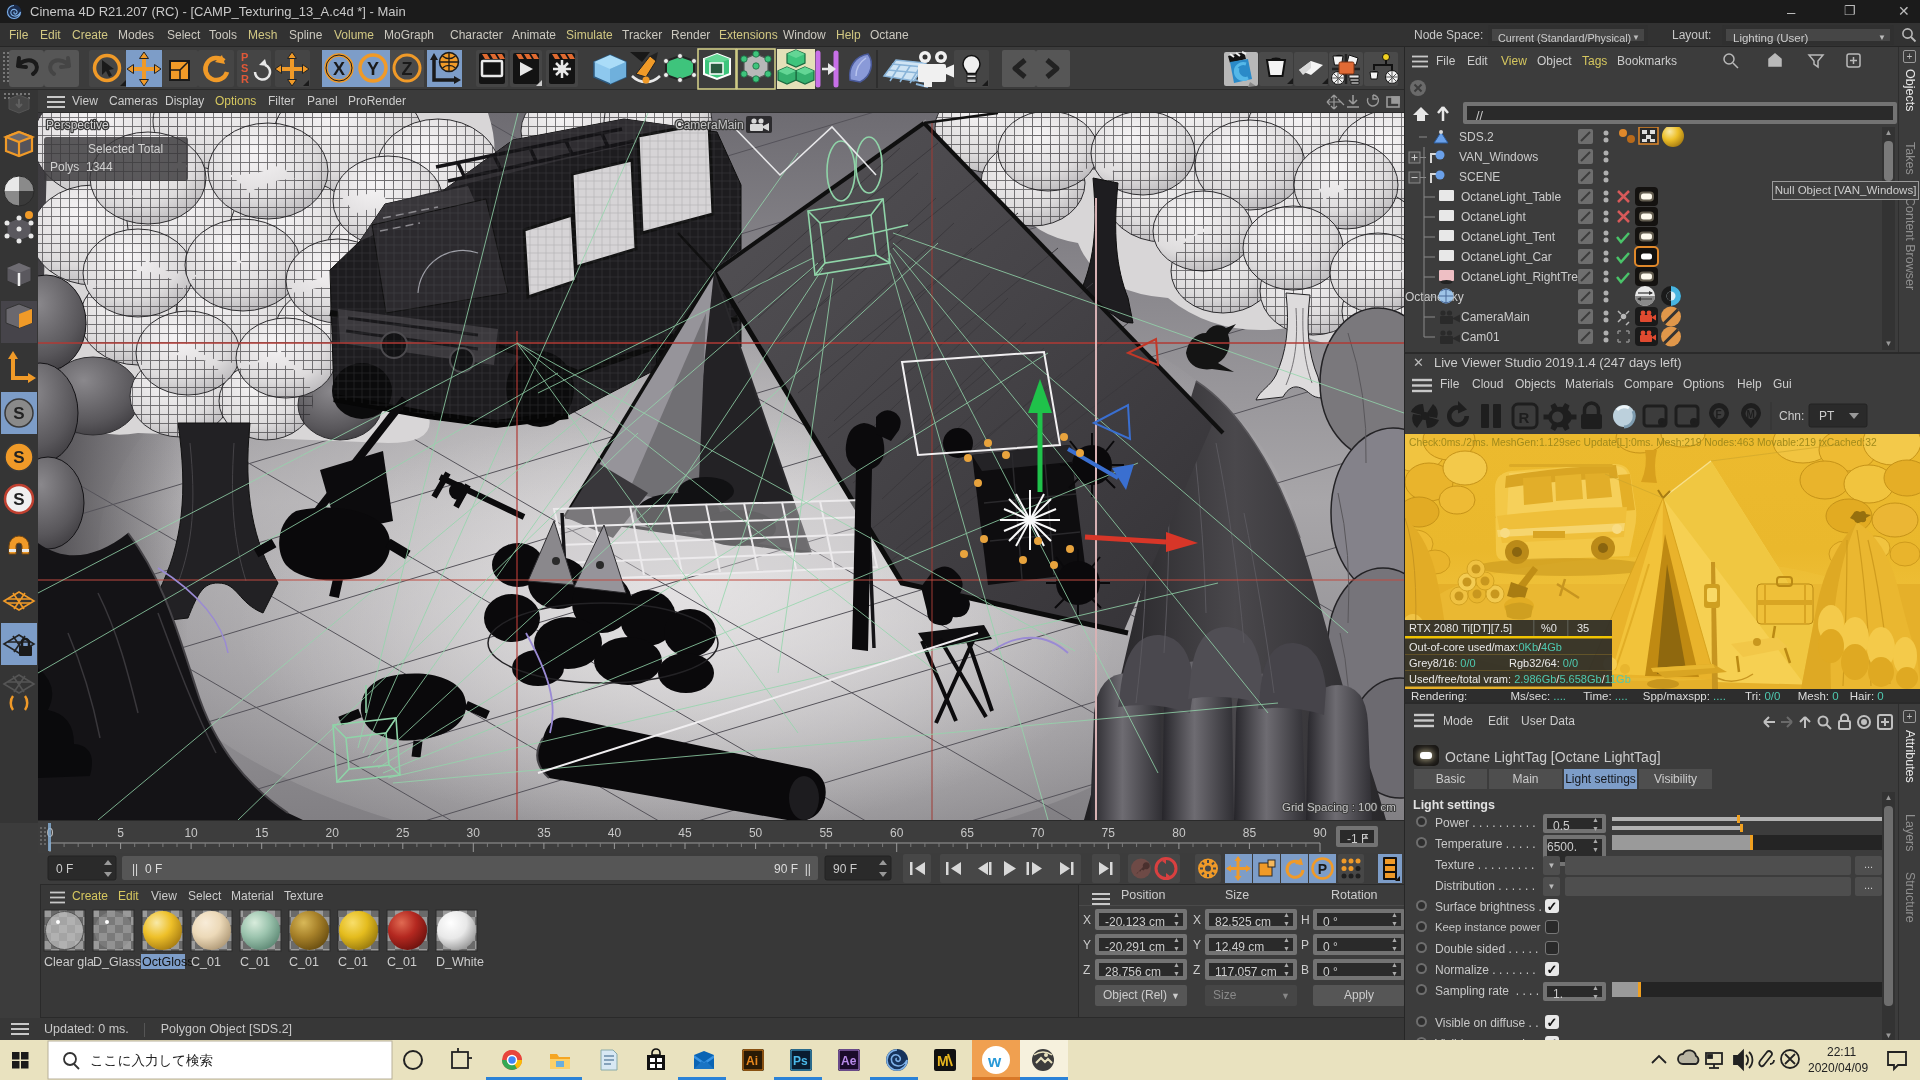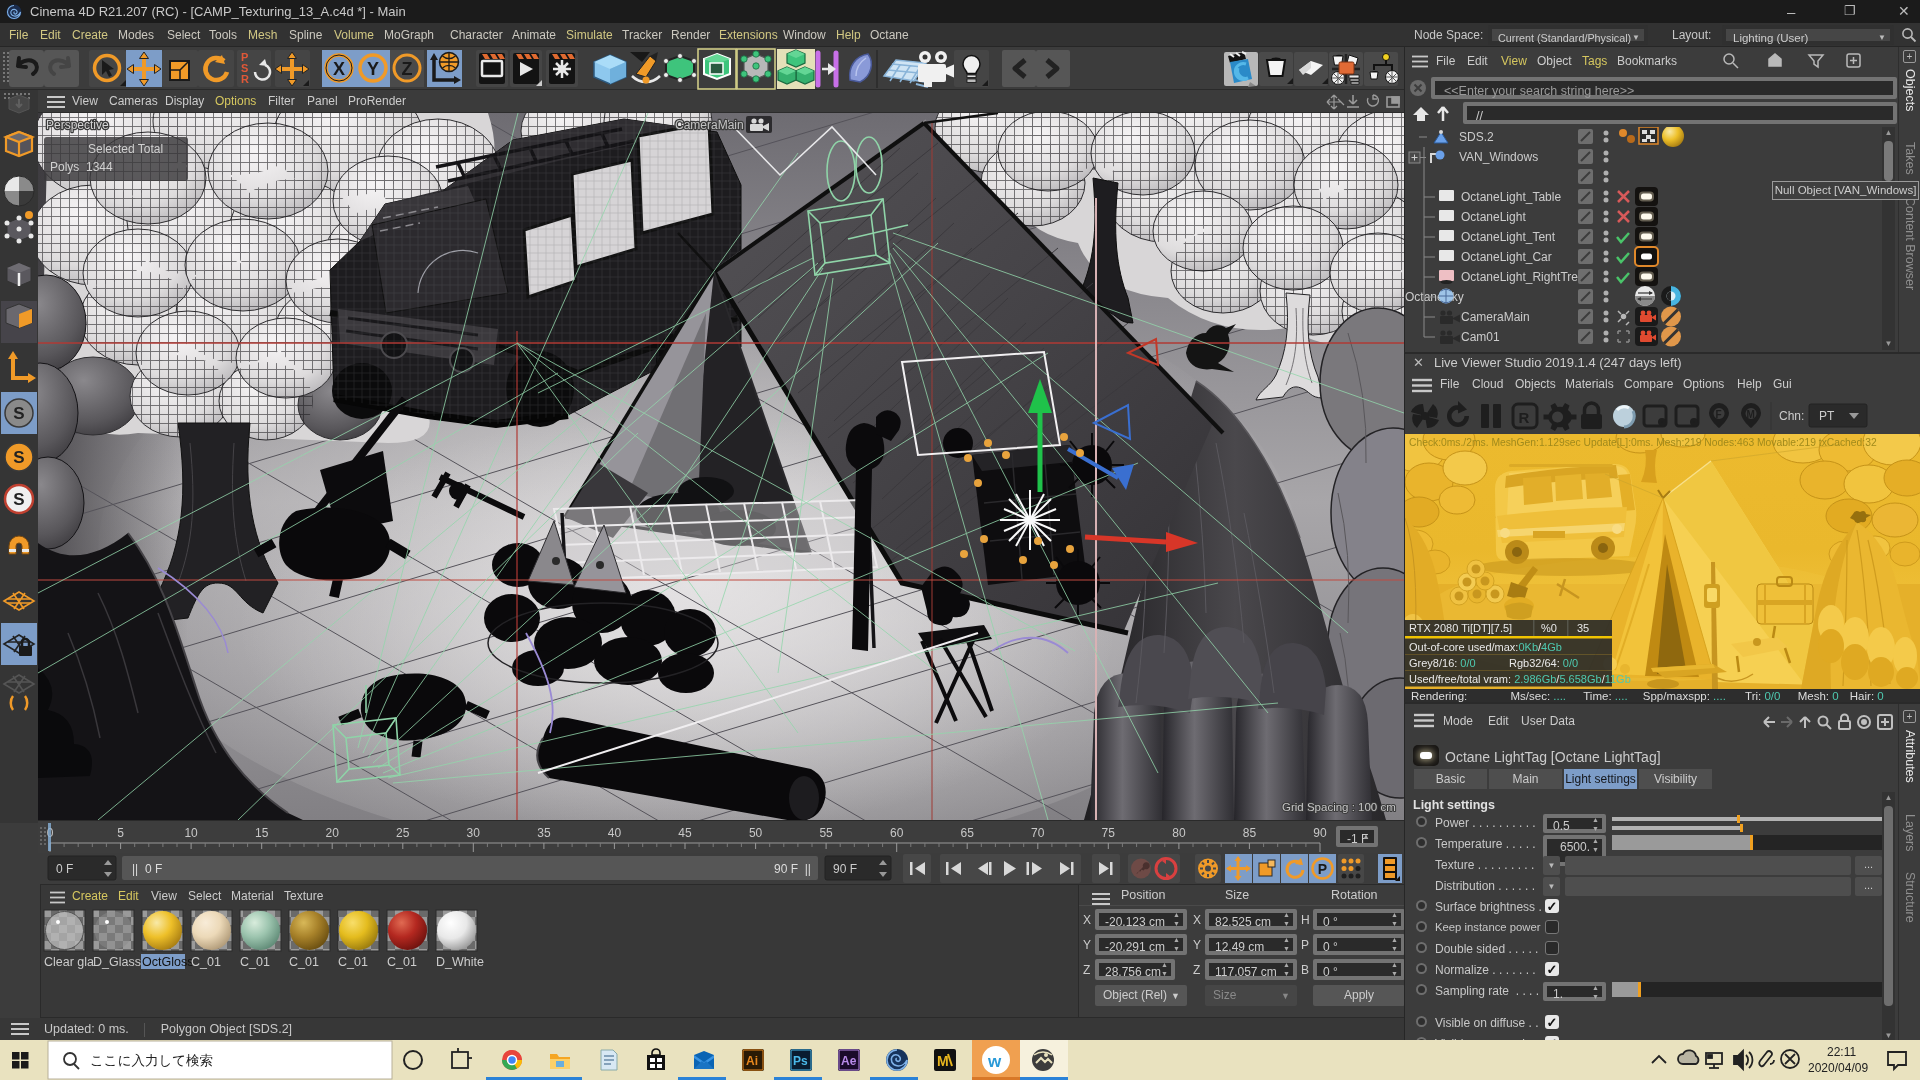--- a/index.html
+++ b/index.html
@@ -1237,21 +1237,21 @@
         <div class="abs field crow" style="left:126px;top:0px;width:92px;height:21px;line-height:19px;padding-left:6px">82.525 cm<span class="spn">▲<br>▼</span></div>
       <div class="abs" style="left:222px;top:4px">H</div>
         <div class="abs field crow" style="left:234px;top:0px;width:92px;height:21px;line-height:19px;padding-left:6px">0 °<span class="spn">▲<br>▼</span></div>
       <div class="abs" style="left:4px;top:29px">Y</div>
         <div class="abs field crow" style="left:16px;top:25px;width:92px;height:21px;line-height:19px;padding-left:6px">-20.291 cm<span class="spn">▲<br>▼</span></div>
       <div class="abs" style="left:114px;top:29px">Y</div>
         <div class="abs field crow" style="left:126px;top:25px;width:92px;height:21px;line-height:19px;padding-left:6px">12.49 cm<span class="spn">▲<br>▼</span></div>
       <div class="abs" style="left:222px;top:29px">P</div>
         <div class="abs field crow" style="left:234px;top:25px;width:92px;height:21px;line-height:19px;padding-left:6px">0 °<span class="spn">▲<br>▼</span></div>
       <div class="abs" style="left:4px;top:54px">Z</div>
-        <div class="abs field crow" style="left:16px;top:50px;width:80px;height:21px;line-height:19px;padding-left:6px">28.756 cm<span class="spn">▲<br>▼</span></div>
+        <div class="abs field crow" style="left:16px;top:50px;width:92px;height:21px;line-height:19px;padding-left:6px">28.756 cm<span class="spn">▲<br>▼</span></div>
       <div class="abs" style="left:114px;top:54px">Z</div>
         <div class="abs field crow" style="left:126px;top:50px;width:92px;height:21px;line-height:19px;padding-left:6px">117.057 cm<span class="spn">▲<br>▼</span></div>
       <div class="abs" style="left:222px;top:54px">B</div>
         <div class="abs field crow" style="left:234px;top:50px;width:92px;height:21px;line-height:19px;padding-left:6px">0 °<span class="spn">▲<br>▼</span></div>
       <div class="abs" style="left:16px;top:76px;width:92px;height:21px;background:#565656;border-radius:2px;line-height:21px;padding-left:8px">Object (Rel)<span class="abs" style="right:7px;top:1px;font-size:9px;color:#ccc">▼</span></div>
       <div class="abs" style="left:126px;top:76px;width:92px;height:21px;background:#464646;border-radius:2px;line-height:21px;padding-left:8px;color:#8a8a8a">Size<span class="abs" style="right:7px;top:1px;font-size:9px;color:#888">▼</span></div>
       <div class="abs" style="left:234px;top:76px;width:92px;height:21px;background:#565656;border-radius:2px;line-height:21px;text-align:center">Apply</div>
     </div>
   </div>
   <div class="abs" id="statusbar">
@@ -1291,41 +1291,47 @@
         <path d="M88 3 h14 l-5 6 v6 l-4 -3 v-3 z"></path>
         <rect x="126" y="2" width="13" height="13" rx="2"></rect>
           <path d="M132.5 5 v7 M129 8.5 h7"></path>
       </g>
     </svg>
 
     <svg class="abs" style="left:4px;top:32px" width="18" height="18" viewBox="0 0 18 18">
         <circle cx="9" cy="9" r="8" fill="#6a6a6a"></circle>
         <path d="M5.5 5.5 l7 7 M12.5 5.5 l-7 7" stroke="#3c3c3c" stroke-width="2"></path>
       </svg>
-    <div class="abs field" style="left:26px;top:30px;width:466px;height:22px;font-size:12.5px;line-height:20px;padding-left:9px;color:#9a9a9a">&lt;&lt;Enter your search string here&gt;&gt;</div>
 
     <svg class="abs" style="left:6px;top:56px" width="46" height="20" viewBox="0 0 46 20">
       <path d="M2 12 L10 4 L18 12 h-4 v6 h-8 v-6 z" fill="#e8e8e8"></path>
       <path d="M32 18 v-12 M32 4 l-5 6 M32 4 l5 6" stroke="#e8e8e8" stroke-width="2.5" fill="none"></path>
     </svg>
     <div class="abs field" style="left:58px;top:55px;width:434px;height:22px;font-size:12.5px;line-height:20px;padding-left:9px">//</div>
 
     <div class="abs" style="left:0;top:80px;width:476px;height:223px;overflow:hidden">
       <div class="omrow" style="top:0"><svg class="abs" style="left:12px;top:2px" width="36" height="17" viewBox="0 0 36 17">
             <path d="M2 8 h8" stroke="#8a8a8a"></path>
             <path d="M24 3 l7 11 h-14 z" fill="#6aa0e8" stroke="#2a5a9a"></path>
             <circle cx="24" cy="3" r="2" fill="#d8d8d8"></circle>
           </svg><span style="margin-left:54px">SDS.2</span></div>
       <div class="omrow" style="top:20px"><svg class="abs" style="left:2px;top:2px" width="46" height="17" viewBox="0 0 46 17">
             <rect x="2" y="3" width="11" height="11" fill="#4a4a4a" stroke="#8a8a8a"></rect>
             <path d="M4.5 8.5 h6 M7.5 5.5 v6" stroke="#ccc"></path>
             <path d="M13 8.5 h6" stroke="#8a8a8a"></path>
             <path d="M24 14 v-9 h5" stroke="#d8d8d8" stroke-width="2" fill="none"></path>
             <circle cx="33" cy="6" r="4.5" fill="#6aa0e8"></circle>
           </svg><span style="margin-left:54px">VAN_Windows</span></div>
+      <div class="omrow" style="top:40px"><svg class="abs" style="left:2px;top:2px" width="46" height="17" viewBox="0 0 46 17">
+            <rect x="2" y="3" width="11" height="11" fill="#4a4a4a" stroke="#8a8a8a"></rect>
+            <path d="M4.5 8.5 h6" stroke="#ccc"></path>
+            <path d="M13 8.5 h6" stroke="#8a8a8a"></path>
+            <path d="M24 14 v-9 h5" stroke="#d8d8d8" stroke-width="2" fill="none"></path>
+            <circle cx="33" cy="6" r="4.5" fill="#6aa0e8"></circle>
+          </svg><span style="margin-left:54px">SCENE</span></div>
       <div class="omrow" style="top:60px"><span class="omlight"></span><span style="margin-left:56px">OctaneLight_Table</span></div>
       <div class="omrow" style="top:80px"><span style="margin-left:56px">OctaneLight</span></div>
       <div class="omrow" style="top:100px"><span style="margin-left:56px">OctaneLight_Tent</span></div>
       <div class="omrow" style="top:120px"><span style="margin-left:56px">OctaneLight_Car</span></div>
       <div class="omrow" style="top:140px"><span style="margin-left:56px">OctaneLight_RightTree</span></div>
       <div class="omrow" style="top:160px"><span style="">OctaneSky</span></div>
       <div class="omrow" style="top:180px"><span style="margin-left:56px">CameraMain</span></div>
       <div class="omrow" style="top:200px"><span style="margin-left:56px">Cam01</span></div>
       <svg class="abs" style="left:0;top:0" width="476" height="223" viewBox="0 0 476 223">
         <g stroke="#8a8a8a" fill="none">
@@ -1841,21 +1847,21 @@
       <div class="radio" style="top:2px"></div>
         <div class="attlabel" style="top:2px">Power&nbsp;. . . . . . . . . .</div>
       <div class="abs field" style="left:138px;top:0px;width:63px;height:19px;font-size:12px;line-height:17px;padding-left:6px">0.5<span class="spn">▲<br>▼</span></div>
       <div class="abs" style="left:207px;top:3px;width:271px;height:4px;background:#b2b2b2"></div>
       <div class="abs" style="left:332px;top:1px;width:3px;height:8px;background:#f0a020"></div>
       <div class="abs" style="left:207px;top:12px;width:128px;height:4px;background:#b2b2b2"></div>
       <div class="abs" style="left:335px;top:10px;width:3px;height:8px;background:#f0a020"></div>
 
       <div class="radio" style="top:23px"></div>
         <div class="attlabel" style="top:23px">Temperature&nbsp;. . . . .</div>
-      <div class="abs field" style="left:138px;top:21px;width:63px;height:31px;font-size:12px;line-height:17px;padding-left:13px">6500.<span class="spn">▲<br>▼</span></div>
+      <div class="abs field" style="left:138px;top:21px;width:63px;height:31px;font-size:12px;line-height:17px;padding-left:0">6500.<span class="spn">▲<br>▼</span></div>
       <div class="abs" style="left:207px;top:21px;width:271px;height:15px;background:#242424"></div>
       <div class="abs" style="left:207px;top:21px;width:138px;height:15px;background:#9a9a9a"></div>
       <div class="abs" style="left:345px;top:21px;width:3px;height:15px;background:#f0a020"></div>
 
       <div class="attlabel" style="top:44px">Texture&nbsp;. . . . . . . . .</div>
       <div class="abs" style="left:138px;top:42px;width:17px;height:19px;background:#4e4e4e;border-radius:2px;color:#bbb;font-size:8px;text-align:center;line-height:19px">▼</div>
       <div class="abs" style="left:160px;top:42px;width:286px;height:19px;background:#4e4e4e;border-radius:2px"></div>
       <div class="abs" style="left:450px;top:42px;width:27px;height:19px;background:#4e4e4e;border-radius:2px;color:#ccc;font-size:11px;text-align:center;line-height:17px">...</div>
 
       <div class="attlabel" style="top:65px">Distribution&nbsp;. . . . . .</div>

